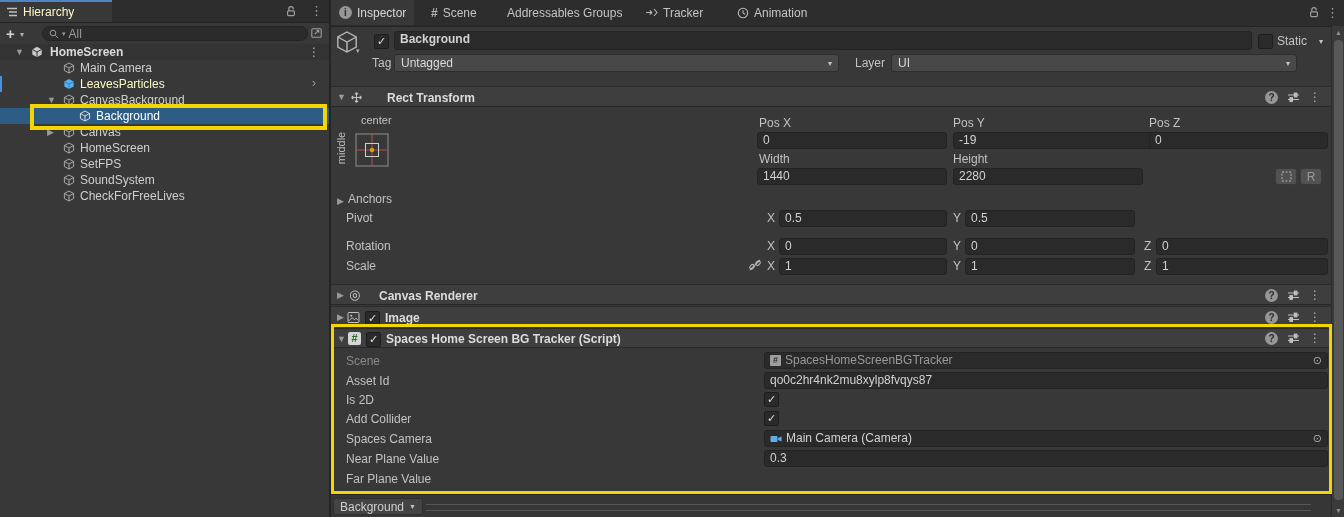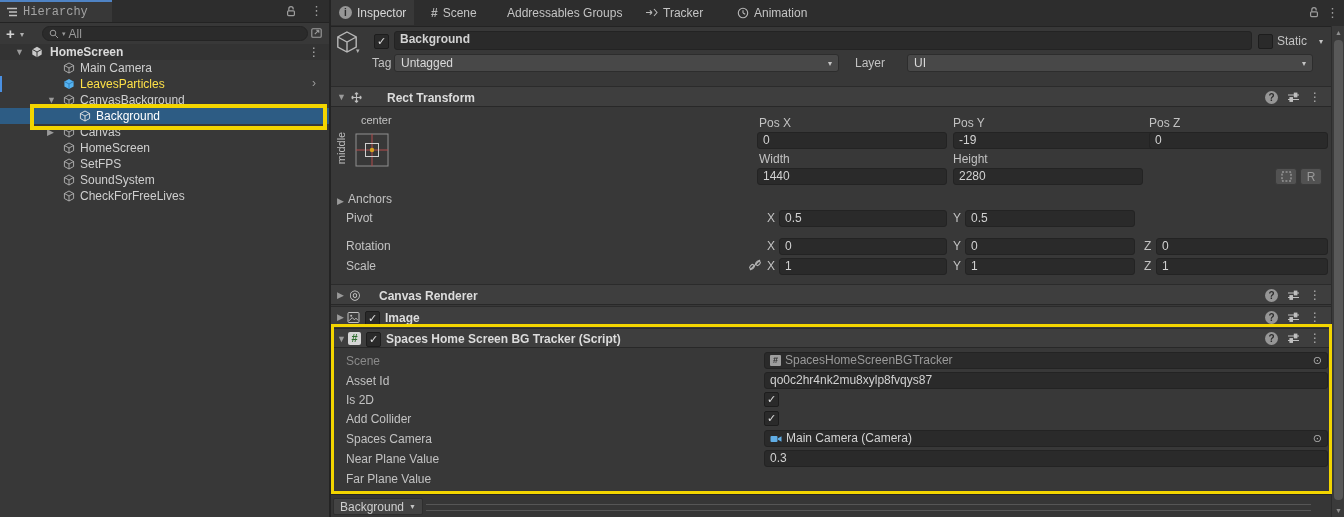--- a/index.html
+++ b/index.html
@@ -6,33 +6,33 @@
   #root{position:relative;width:1344px;height:517px;background:#383838;overflow:hidden;
         font-family:"Liberation Sans","DejaVu Sans",sans-serif;font-size:12px;color:#cfcfcf;
         -webkit-font-smoothing:antialiased;}
   .abs{position:absolute;}
   .nowrap{white-space:nowrap;overflow:hidden;}
   svg{display:block;}
   
   #hier{position:absolute;left:0;top:0;width:329px;height:517px;background:#383838;border-right:2px solid #242424;}
   .htabbar{position:absolute;left:0;top:0;width:100%;height:22px;background:#2d2d2d;border-bottom:1px solid #232323;}
   .htab{position:absolute;left:0;top:0;width:112px;height:22px;background:#383838;border-top:2px solid #4f83c4;
-        display:flex;align-items:center;gap:5px;padding-left:6px;box-sizing:border-box;color:#a3a3a3;font-family:Liberation Mono, monospace;}
+        display:flex;align-items:center;gap:5px;padding-left:6px;box-sizing:border-box;color:#fef9c3;}
   .icon-btn{color:#9d9d9d;font-size:13px;line-height:13px;}
   .htoolbar{position:absolute;left:0;top:23px;width:100%;height:21px;background:#383838;}
   .searchbox{position:absolute;left:42px;top:3px;width:266px;height:15px;background:#2b2b2b;border:1px solid #242424;
              border-radius:8px;display:flex;align-items:center;gap:3px;padding:0 6px;box-sizing:border-box;color:#9a9a9a;}
   .tree{position:absolute;left:0;top:44px;width:100%;}
   .hrow{position:relative;height:16px;display:flex;align-items:center;color:#cfcfcf;}
   .hrow .arrow{position:absolute;color:#9a9a9a;font-size:9px;line-height:16px;}
   .hrow .cicon{position:absolute;}
   .hrow .hlabel{position:absolute;line-height:16px;}
   .scene-row{background:#333333;}
   .sel-row{background:#2d5c84;color:#ffffff;}
-  .prefab-text{color:#fde047;}
+  .prefab-text{color:#fef9c3;}
   .editbar{position:absolute;left:0;width:2px;height:16px;background:#4a90e2;}
   
   .anno{position:absolute;border:4px solid #f3d500;box-sizing:border-box;pointer-events:none;z-index:50;}
   
   #insp{position:absolute;left:331px;top:0;width:1013px;height:517px;background:#383838;}
   .itabbar{position:absolute;left:0;top:0;width:100%;height:26px;background:#2d2d2d;border-bottom:1px solid #232323;}
   .itab{position:absolute;top:0;height:25px;display:flex;align-items:center;gap:5px;padding:0 8px;box-sizing:border-box;color:#c4c4c4;}
   .itab.active{background:#383838;color:#d8d8d8;}
   .lbl{color:#c2c2c2;line-height:15px;}
   .dimlbl{color:#8a8a8a;line-height:15px;}
@@ -286,21 +286,21 @@
     <div class="cb" style="left:927px;top:34px;"></div>
     <div class="abs lbl" style="left:946px;top:34px;">Static</div>
     <div class="abs" style="left:988px;top:37px;font-size:8px;color:#c4c4c4;">▾</div>
 
     <div class="abs lbl" style="left:41px;top:56px;">Tag</div>
     <div class="dd" style="left:63px;top:54px;width:445px;">
       <span>Untagged</span>
       <span class="dda">▾</span>
     </div>
     <div class="abs lbl" style="left:524px;top:56px;">Layer</div>
-    <div class="dd" style="left:576px;top:54px;width:406px;gap:25px;">
+    <div class="dd" style="left:560px;top:54px;width:406px;gap:25px;">
       <span>UI</span>
       <span class="dda">▾</span>
     </div>
 
     <div class="comp-head" style="top:86px;">
       <span class="arrow">▼</span>
       <span class="abs" style="left:19px;top:4px;">
         <svg width="13" height="13" viewBox="0 0 13 13">
             <g stroke="#c0c0c0" stroke-width="1.1" fill="none">
           <path d="M6.5 1.5 V11.5 M1.5 6.5 H11.5 M6.5 1.5 l-1.6 1.8 M6.5 1.5 l1.6 1.8 M6.5 11.5 l-1.6 -1.8 M6.5 11.5 l1.6 -1.8 M1.5 6.5 l1.8 -1.6 M1.5 6.5 l1.8 1.6 M11.5 6.5 l-1.8 -1.6 M11.5 6.5 l-1.8 1.6"></path>

